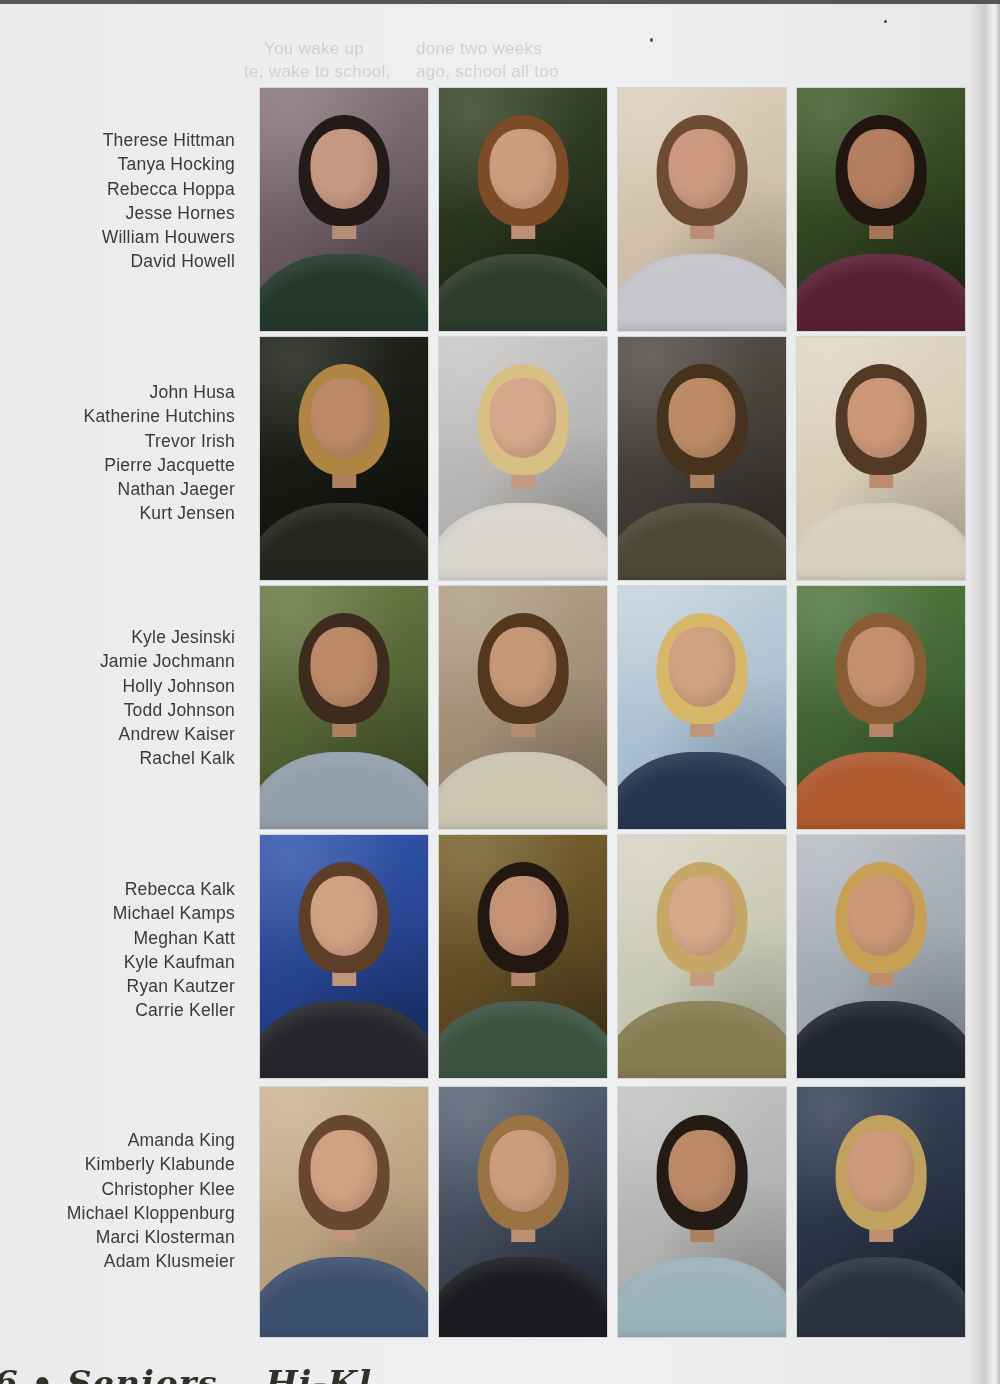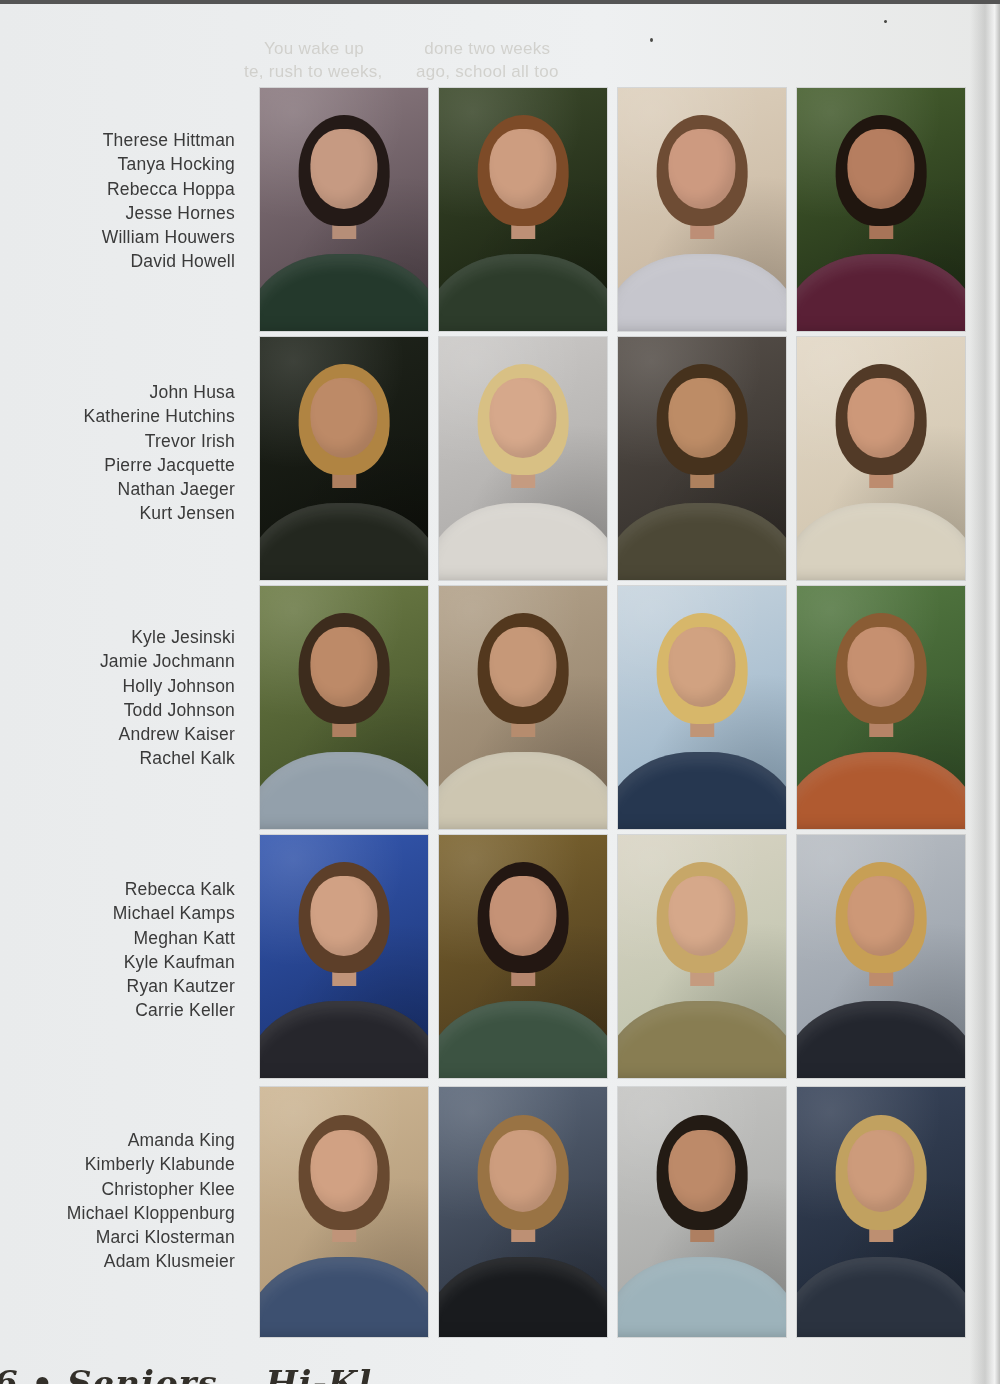--- a/index.html
+++ b/index.html
@@ -17,21 +17,21 @@
     background:linear-gradient(to right,rgba(0,0,0,0) 0%,rgba(110,110,108,.22) 50%,rgba(255,255,255,.45) 82%,rgba(120,120,118,.38) 100%);
   }
   
   .ghost{
     position:absolute;top:33px;
     color:#b7b4ab;opacity:.5;filter:blur(.5px);
     font-size:17px;line-height:23px;letter-spacing:.3px;
   }
   #ghost-a{left:244px;}
   #ghost-a .l1{margin-left:20px;}
-  #ghost-b{left:416px;text-align:center;}
+  #ghost-b{left:416px;}
   
   .name-group{
     position:absolute;right:765px;width:240px;
     text-align:right;
     color:#3a3a3a;
     font-size:17.5px;line-height:24.3px;
     letter-spacing:.2px;
   }
   .g0{top:124px}.g1{top:376px}.g2{top:621px}.g3{top:873px}.g4{top:1124px}
   
@@ -76,21 +76,21 @@
   #speck-1{left:650px;top:34px;width:3px;height:4px;}
   #speck-2{left:884px;top:16px;width:3px;height:3px;transform:rotate(40deg);}
 </style>
 </head>
 <body>
 
 <div class="page">
 
   <div class="ghost" id="ghost-a">
     <div class="l1">You wake up</div>
-    <div class="l2">te, rush to weeks,</div>
+    <div class="l2">te, wake to school,</div>
   </div>
   <div class="ghost" id="ghost-b">
     <div>done two weeks</div>
     <div>ago, school all too</div>
   </div>
 
   <div id="name-groups">
       <div class="name-group g0">
         <div class="student-name">Therese Hittman</div>
         <div class="student-name">Tanya Hocking</div>

